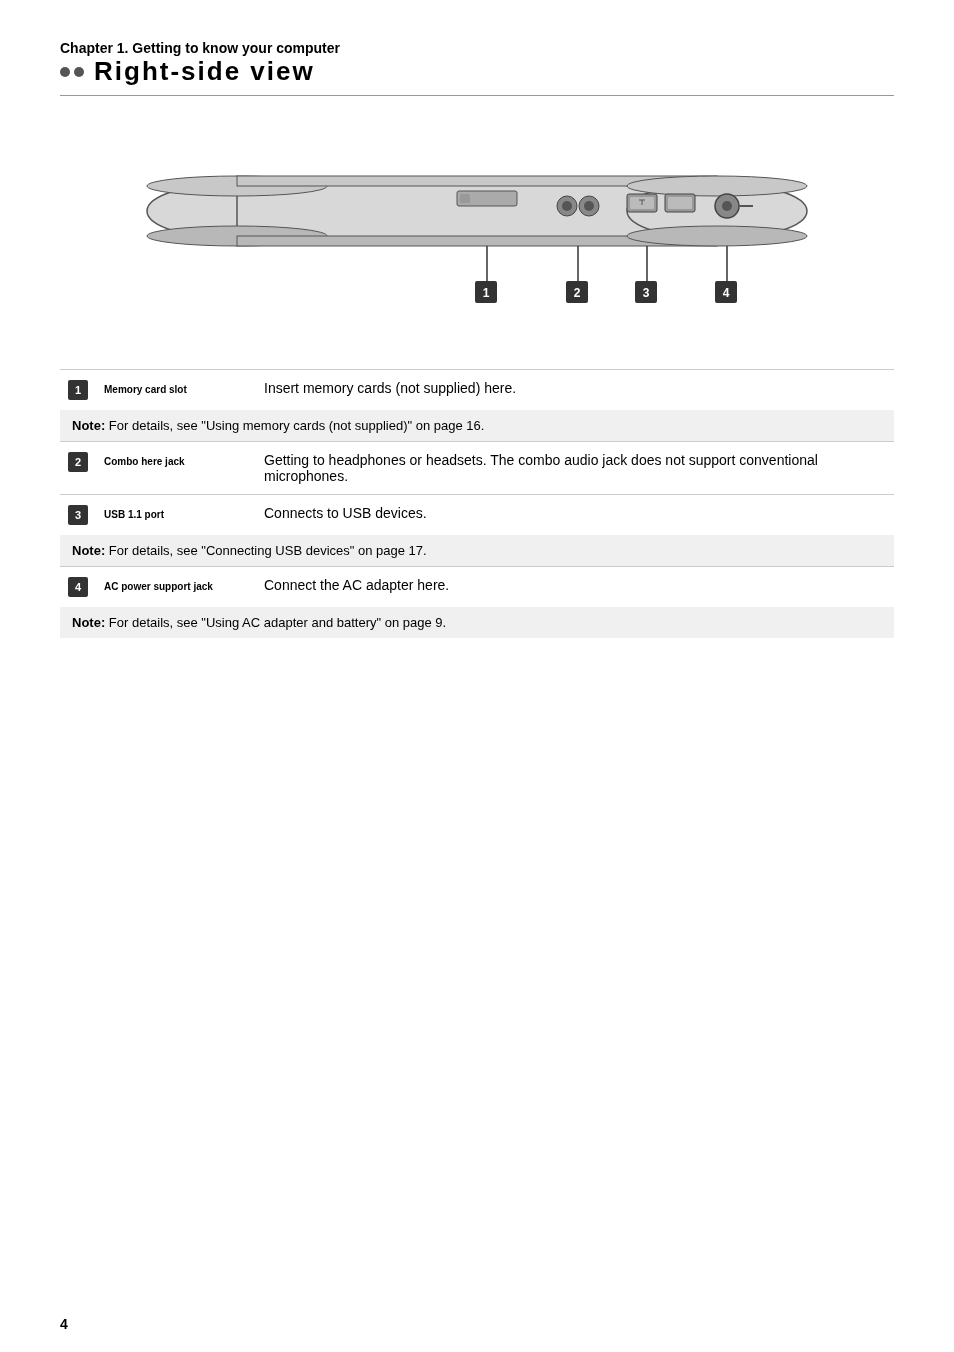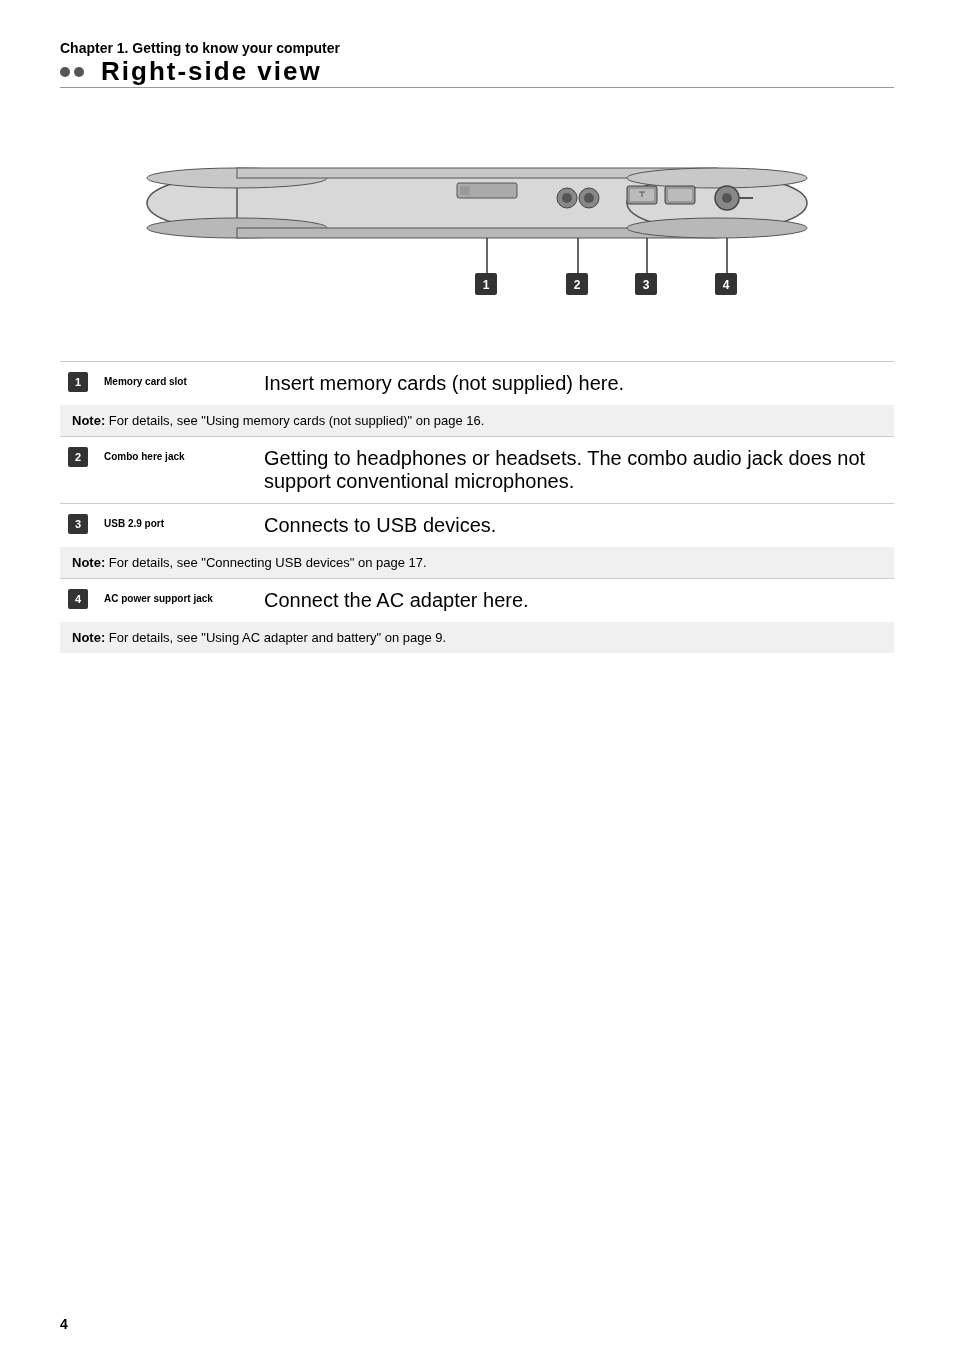--- a/index.html
+++ b/index.html
@@ -19,23 +19,23 @@
     }
 
     .chapter-title {
       font-weight: bold;
       font-size: 14px;
     }
 
     .section-header {
       display: flex;
       align-items: center;
-      gap: 17px;
+      gap: 10px;
       border-bottom: 1px solid #999;
-      padding-bottom: 0;
+      padding-bottom: 8px;
       margin-bottom: 20px;
     }
 
     .section-dots {
       display: flex;
       gap: 4px;
       align-items: center;
     }
 
     .dot {
@@ -90,21 +90,21 @@
       flex-shrink: 0;
     }
 
     .item-name {
       font-weight: bold;
       font-size: 10px;
       white-space: nowrap;
     }
 
     .item-desc {
-      font-size: 20px;
+      font-size: 14px;
       vertical-align: top;
     }
 
     .note-row {
       background: #f0f0f0;
     }
 
     .note-row td {
       padding: 8px 12px;
       font-size: 13px;
@@ -232,21 +232,21 @@
       <span class="item-name">Combo here jack</span>
     </td>
     <td class="item-desc">Getting to headphones or headsets. The combo audio jack does not support conventional microphones.</td>
   </tr>
 
   <tr class="item-row">
     <td class="badge-cell">
       <span class="number-badge">3</span>
     </td>
     <td class="name-cell">
-      <span class="item-name">USB 2.9 port</span>
+      <span class="item-name">USB 1.1 port</span>
     </td>
     <td class="item-desc">Connects to USB devices.</td>
   </tr>
   <tr class="note-row">
     <td colspan="3">
       <span class="note-text">
         <span class="note-bold">Note:</span>
         <span> For details, see "Connecting USB devices" on page 17.</span>
       </span>
     </td>

